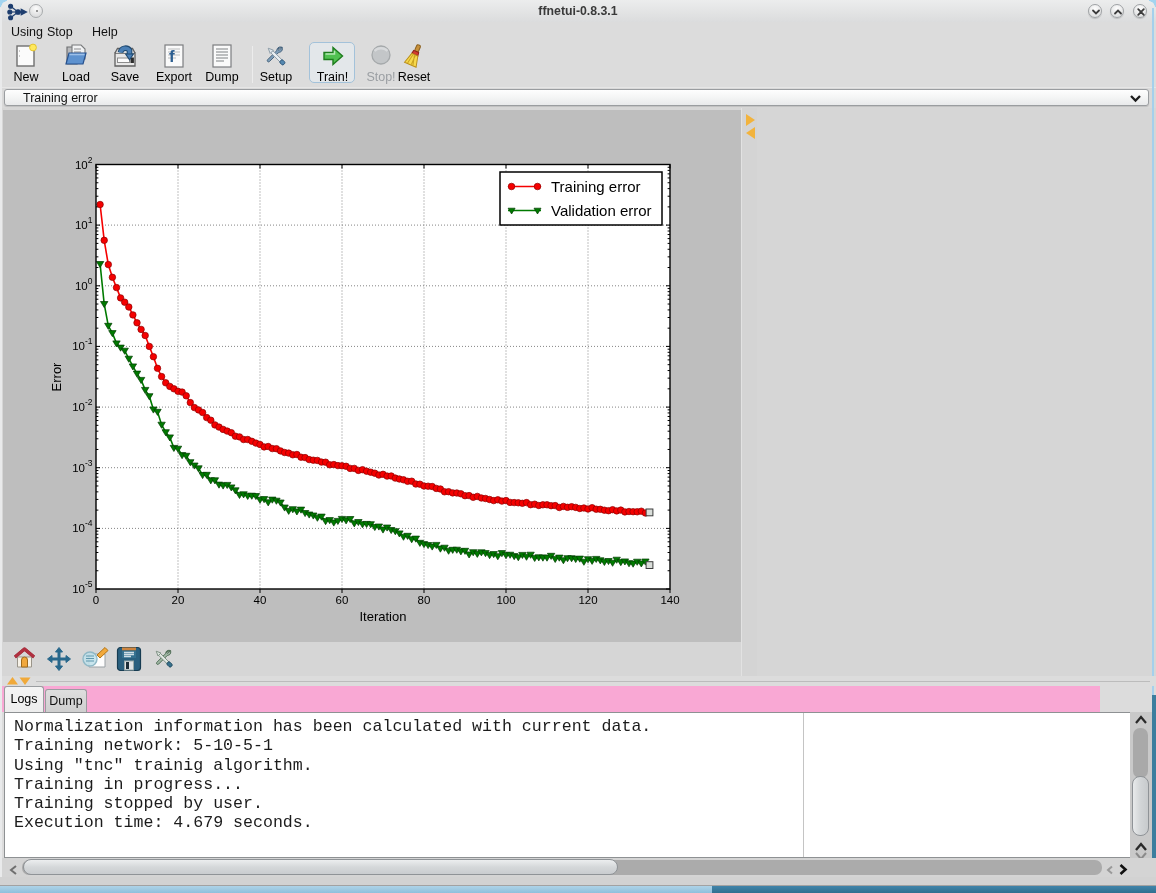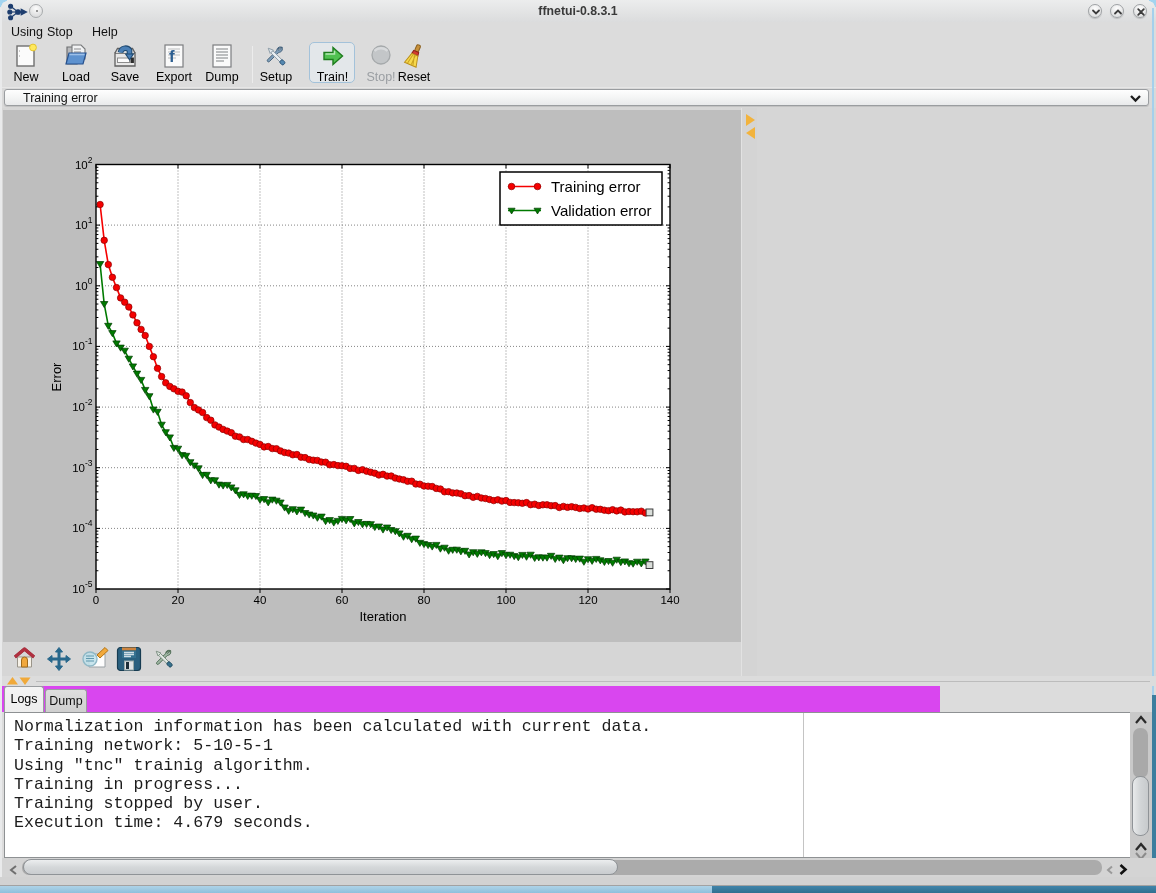--- a/index.html
+++ b/index.html
@@ -31,21 +31,21 @@
 .mpltb{left:3px;top:535px;width:738px;height:31px;background:#d6d6d6}
 .vsplit{left:741px;top:0;width:16px;height:568px;background:#d4d4d4;border-left:1px solid #e2e2e2}
 .rightpanel{left:757px;top:0;width:395px;height:568px;background:#d9d9d9}
 .relerr{left:7px;top:11px;font-size:14.5px;color:#1a1a1a}
 .chk{left:103px;top:12px;width:17px;height:17px;border:1px solid #9a9da0;border-radius:4px;background:linear-gradient(#ffffff,#eff0f1);box-shadow:0 1px 1px rgba(0,0,0,.1)}
 .redge{left:1152px;top:8px;width:2px;height:687px;background:#a5d0ec}.redge2{left:1152px;top:695px;width:4px;height:191px;background:#3c7e9e}
 
 .hsplit{left:0;top:676px;width:1156px;height:10px;background:#dcdcdc}
 .hsline{left:36px;top:5px;width:1114px;height:1px;background:#bcbcbc}
 
-.tabsrow{left:0;top:686px;width:940px;height:26px;background:#d946ef}
+.tabsrow{left:0;top:686px;width:1100px;height:26px;background:#f9a8d4}
 .tab1{left:4px;top:0px;width:40px;height:26px;background:linear-gradient(#f4f4f4,#ededed);border:1px solid #9a9da0;border-bottom:none;border-radius:3px 3px 0 0;font-size:12.5px;color:#000;text-align:center;padding-top:5px}
 .tab2{left:45px;top:3px;width:42px;height:23px;background:linear-gradient(#dedede,#cfcfcf);border:1px solid #9a9da0;border-bottom:none;border-radius:3px 3px 0 0;font-size:12.5px;color:#111;text-align:center;padding-top:4px}
 
 .logarea{left:4px;top:712px;width:1126px;height:146px;background:#fff;border:1px solid #8e9193;border-right:none;font-family:"Liberation Mono",monospace;font-size:16.6px;line-height:19.3px;color:#1c1c1c;white-space:pre;overflow:hidden;padding-left:9px;padding-top:4px}
 .logdiv{left:803px;top:713px;width:1px;height:144px;background:#c4c4c4}
 
 .vsb{left:1130px;top:712px;width:22px;height:146px;background:#c9c9c9}
 .vsbgroove{left:3px;top:16px;width:15px;height:50px;background:#a9a9a9;border-radius:7px}
 .vsbthumb{left:2px;top:64px;width:17px;height:60px;border-radius:8px;border:1px solid #8f9397;background:linear-gradient(90deg,#e8eaeb,#d2d5d7 50%,#c7cacc)}
 

